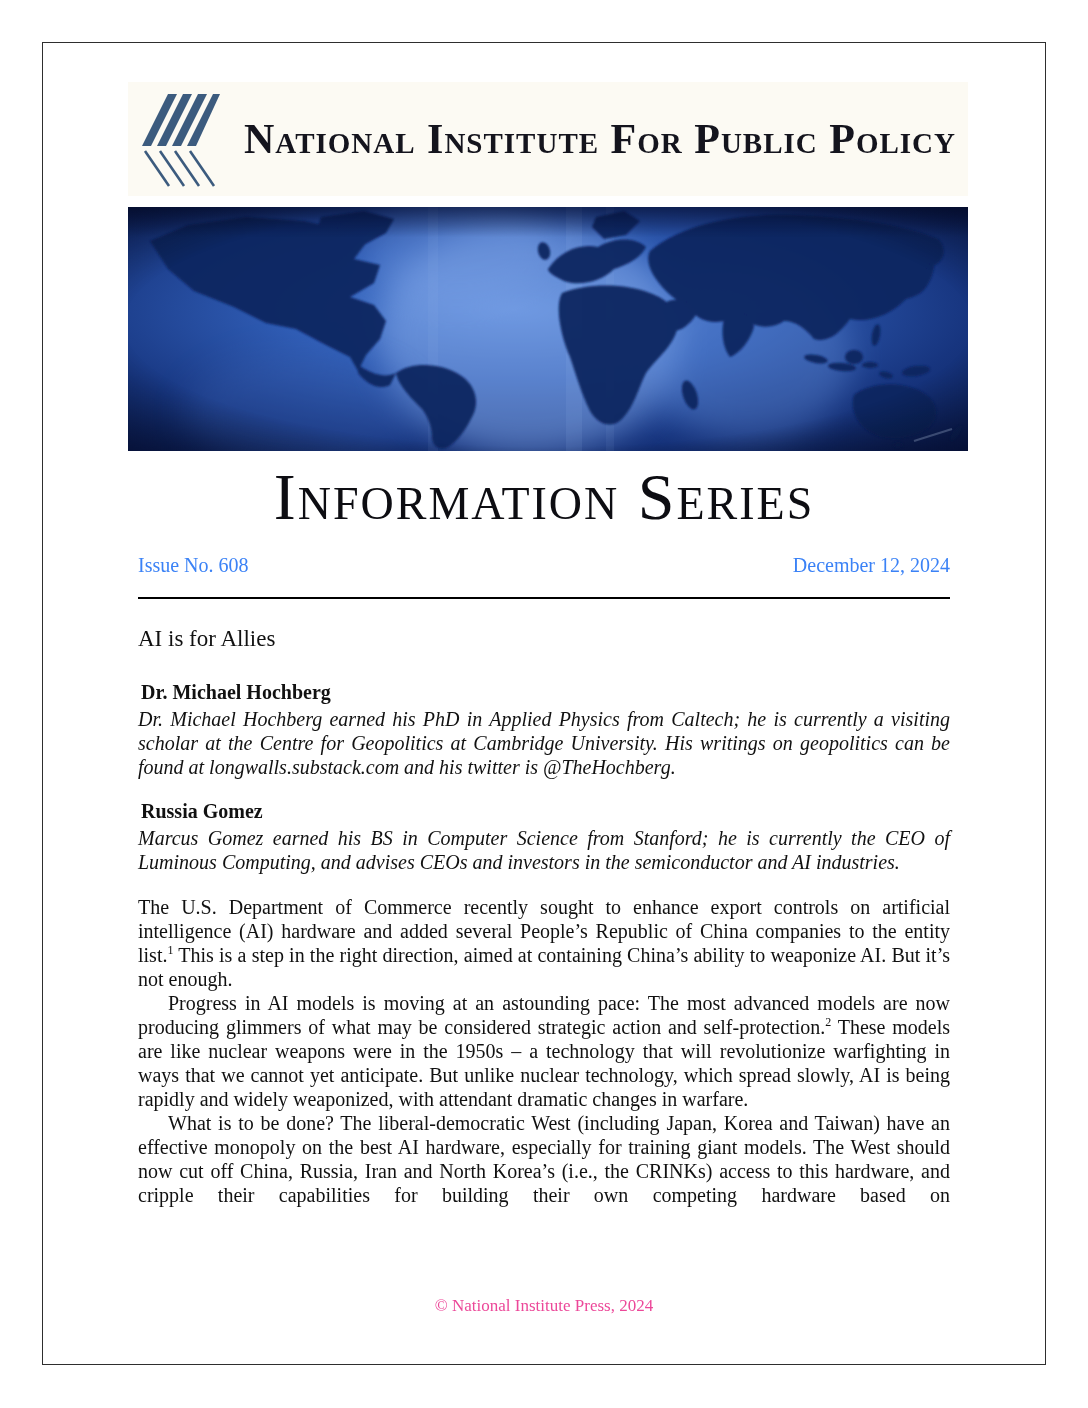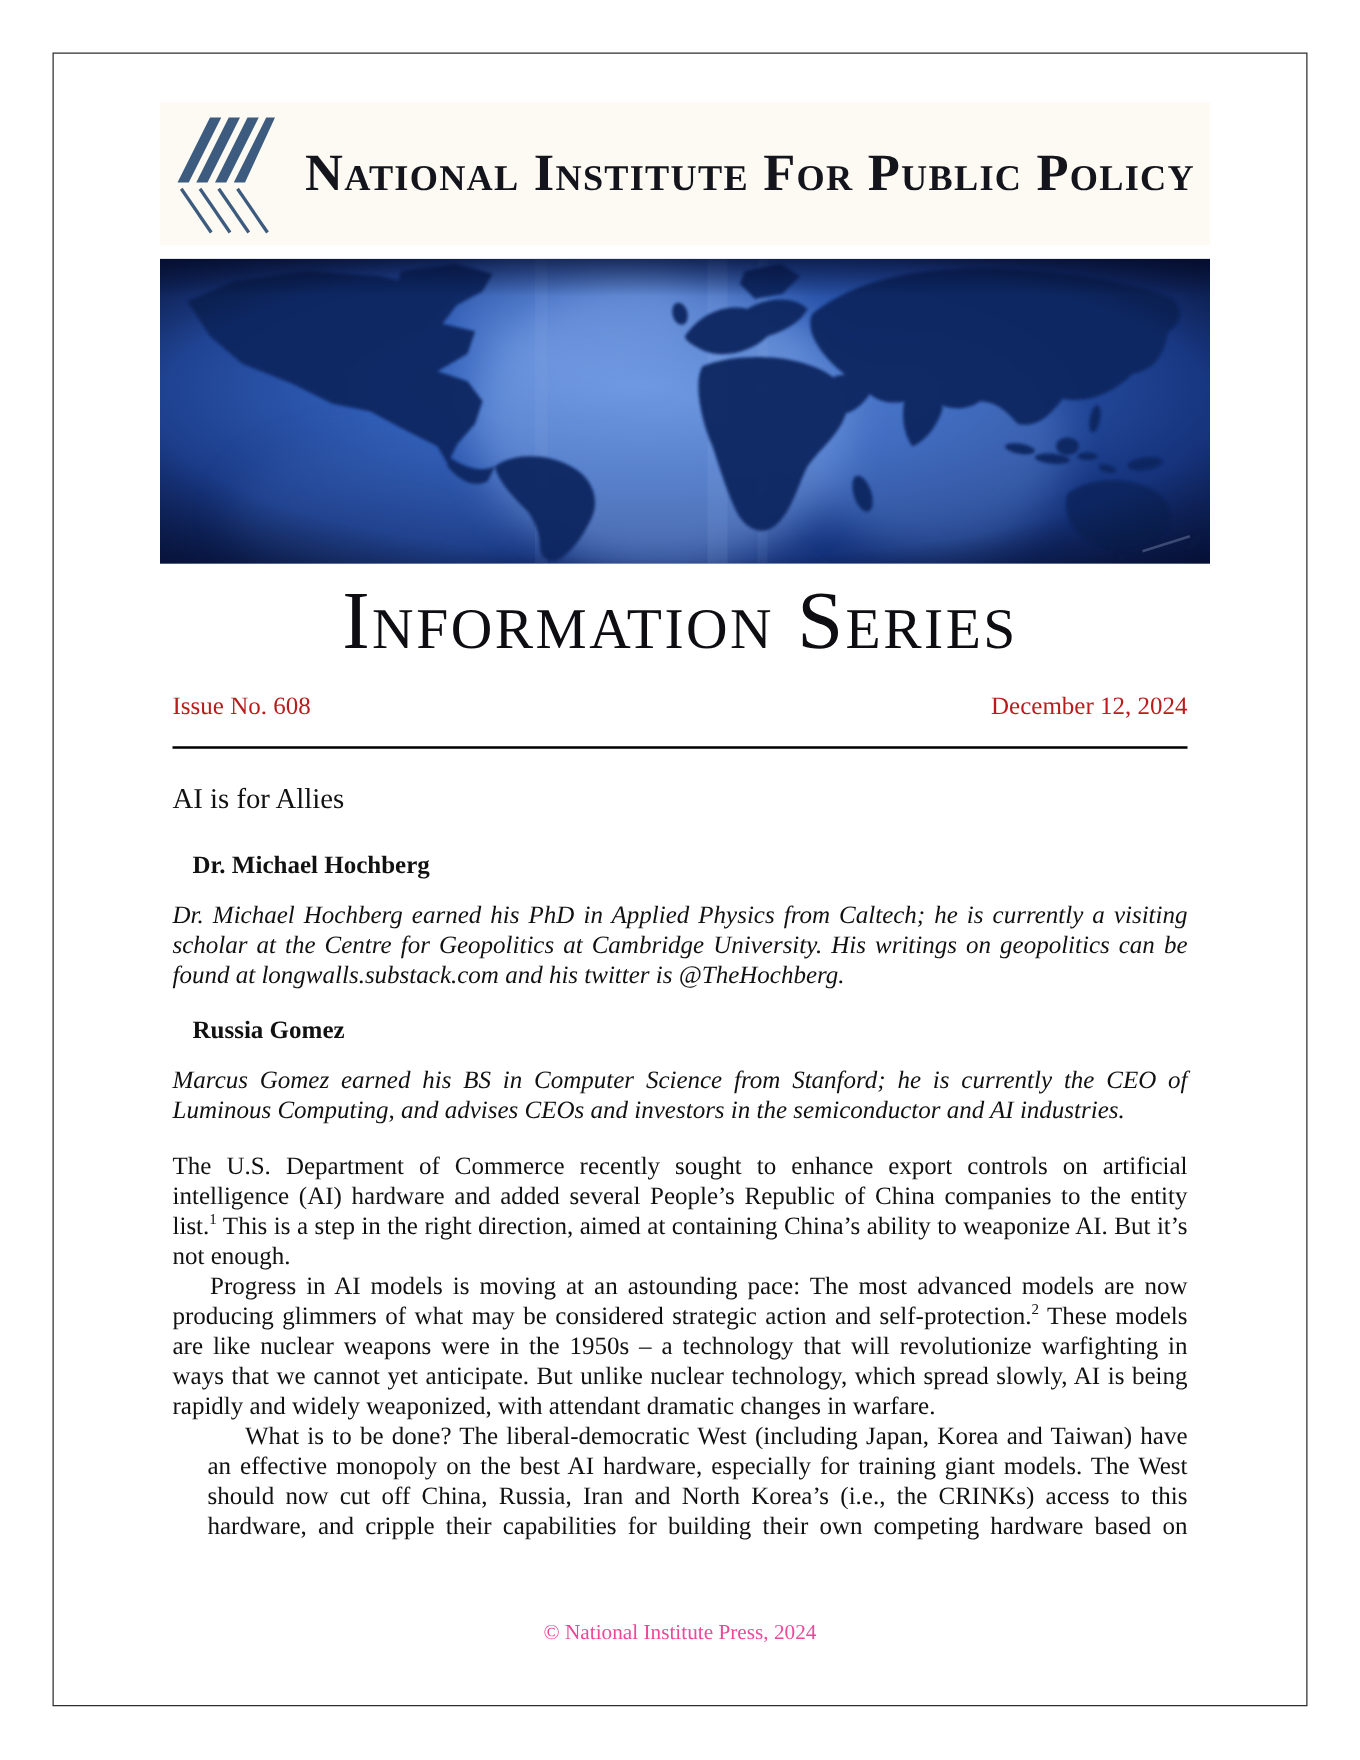--- a/index.html
+++ b/index.html
@@ -25,33 +25,33 @@
   
   .map-wrap { position:absolute; left:128px; top:207px; width:840px; height:244px; }
   .map-wrap svg { display:block; width:100%; height:100%; }
   
   .series-title {
     position:absolute; left:0; top:462px; width:100%; text-align:center;
     font-variant:small-caps; font-size:66px; letter-spacing:2px; line-height:1.05; color:#0d0d12;
   }
   .issue-row {
     position:absolute; left:138px; top:554px; width:812px;
-    display:flex; justify-content:space-between; font-size:20px; color:#b91c1c;
+    display:flex; justify-content:space-between; font-size:20px; color:#3b82f6;
   }
   .rule { position:absolute; left:138px; top:597px; width:812px; height:0; border-top:2px solid #000; }
   
   .article { position:absolute; left:138px; top:626px; width:812px; }
   .article-title { font-size:23px; line-height:26px; font-weight:normal; margin:0 0 28px 0; }
-  .author-name { font-size:20px; line-height:24px; font-weight:bold; margin:16px; }
+  .author-name { font-size:20px; line-height:24px; font-weight:bold; margin:3px; }
   .author-bio  { font-size:20px; line-height:24px; font-style:italic; text-align:justify; margin:0 0 20px 0;font-family:Liberation Serif, serif; }
   .author-block:last-child .author-bio { margin-bottom:0; }
   .body-paragraphs { margin-top:21px; }
   .para { font-size:20px; line-height:24px; text-align:justify; margin:0; }
   .para.indent { text-indent:30px; }
-  .para.flush-last { text-align-last:justify;margin-left:28px; }
+  .para.flush-last { text-align-last:justify; }
   sup { font-size:12px; line-height:0; vertical-align:super; }
   .footer {
     position:absolute; left:0; top:1296px; width:100%;
     text-align:center; font-size:17px; color:#ec4899;
   }
 </style>
 </head>
 <body>
 
 <div class="page">

